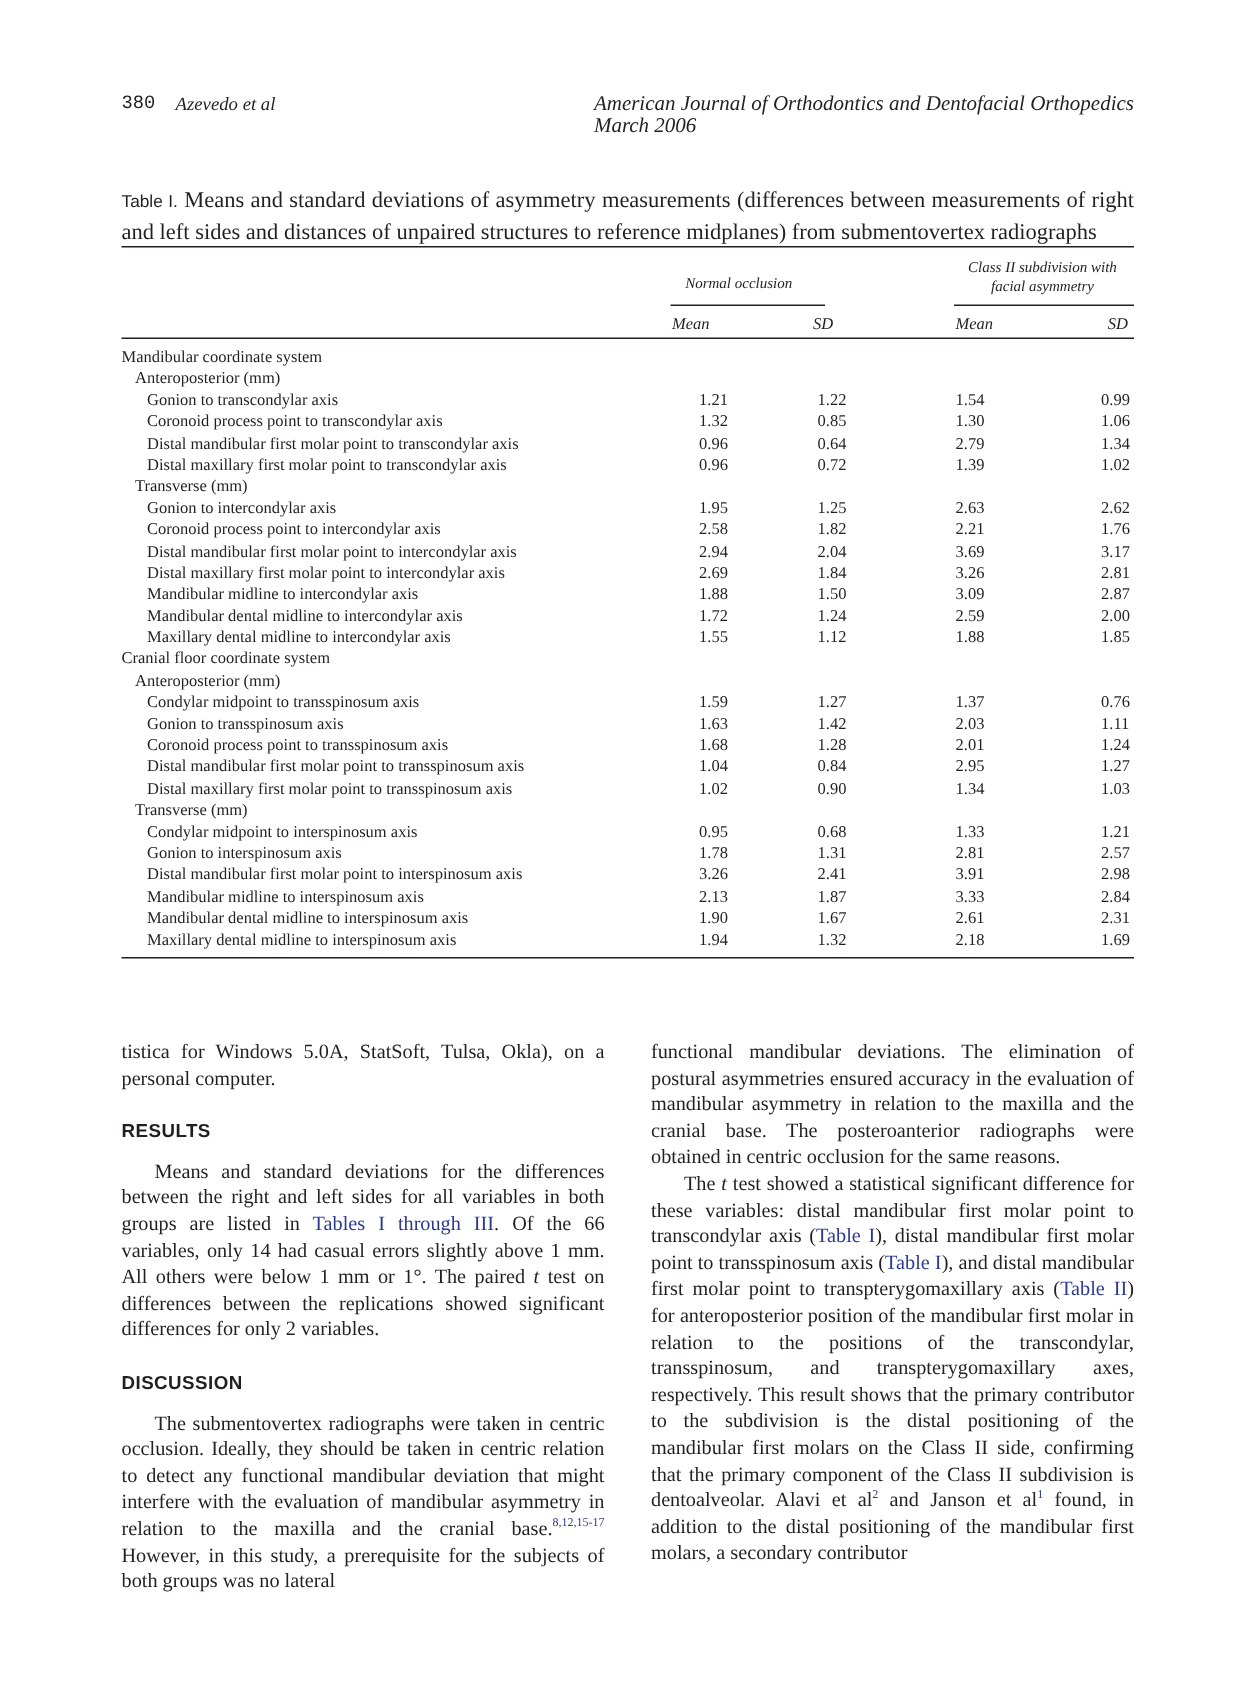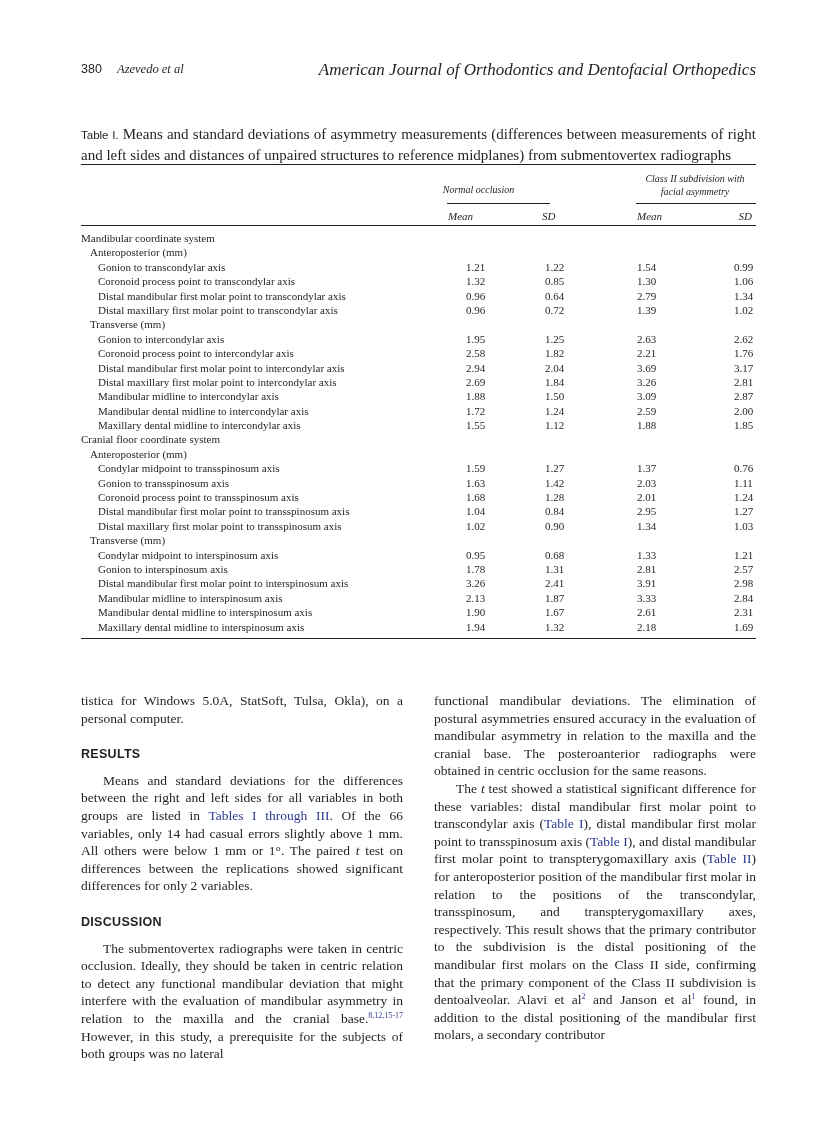--- a/index.html
+++ b/index.html
@@ -1,27 +1,27 @@
 <!DOCTYPE html>
 <html><head>
 <meta charset="utf-8">
 <style>
   html, body { margin: 0; padding: 0; background: #ffffff; }
   body { width: 838px; height: 1122px; position: relative; overflow: hidden; color: #231f20; font-family: "Liberation Serif", serif; }
   .running-head { position: absolute; top: 62px; left: 81px; width: 675px; height: 40px; }
-  .page-num { position: absolute; left: 0; top: 0; font-family: Liberation Sans, sans-serif; font-size: 12.5px; }
+  .page-num { position: absolute; left: 0; top: 0; font-family: Liberation Mono, monospace; font-size: 12.5px; }
   .authors { position: absolute; left: 36px; top: 0; font-style: italic; font-size: 12.5px; }
-  .journal { position: absolute; right: 0; top: 0; text-align: left; font-style: italic; font-size: 17px; line-height: 15px; margin-left: 20px; }
+  .journal { position: absolute; right: 0; top: 0; text-align: left; font-style: italic; font-size: 14px; line-height: 15px; margin-left: 20px; }
   .caption { position: absolute; top: 124px; left: 81px; width: 675px; font-size: 15px; line-height: 20px; text-align: justify; }
   .caption .tlabel { font-family: "Liberation Sans", sans-serif; font-size: 11.5px; }
   .table-wrap { position: absolute; top: 164px; left: 81px; width: 675px; }
   .rule-thick { border-top: 1.6px solid #231f20; }
   .thead { position: relative; height: 60px; }
   .grp { position: absolute; font-style: italic; font-size: 10px; text-align: center; line-height: 13px; }
-  .grp-normal { left: 346px; width: 103px; top: 18px; }
+  .grp-normal { left: 360px; width: 103px; top: 18px; }
   .grp-class2 { left: 553px; width: 122px; top: 7px; }
   .grp-line { position: absolute; border-top: 1px solid #231f20; top: 38px; }
   .gl1 { left: 366px; width: 103px; } .gl2 { left: 555px; width: 120px; }
   .colh { position: absolute; top: 45px; font-style: italic; font-size: 11px; }
   .ch1 { left: 367px; } .ch2 { left: 461px; } .ch3 { left: 556px; } .ch4 { right: 4px; }
   .tbody { padding-top: 5px; padding-bottom: 4px; }
   .trow { position: relative; height: 14.4px; font-size: 11px; line-height: 14.4px; white-space: nowrap; }
   .trow .lbl { position: absolute; }
   .lvl0 .lbl { left: 0; } .lvl1 .lbl { left: 9px; } .lvl2 .lbl { left: 17px; }
   .num { position: absolute; }
@@ -35,20 +35,21 @@
   sup { font-size: 8px; line-height: 0; }
 </style>
 </head>
 <body>
 
 <div class="running-head">
   <span class="page-num">380</span>
   <span class="authors">Azevedo et al</span>
   <div class="journal">
     <div>American Journal of Orthodontics and Dentofacial Orthopedics</div>
+    <div>March 2006</div>
   </div>
 </div>
 
 <div class="caption">
   <span class="tlabel">Table I.</span>
   <span>Means and standard deviations of asymmetry measurements (differences between measurements of right and left sides and distances of unpaired structures to reference midplanes) from submentovertex radiographs</span>
 </div>
 
 <div class="table-wrap">
   <div class="rule-thick"></div>

